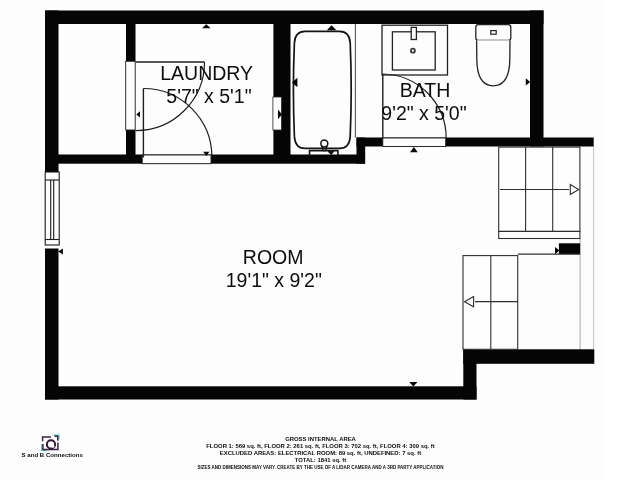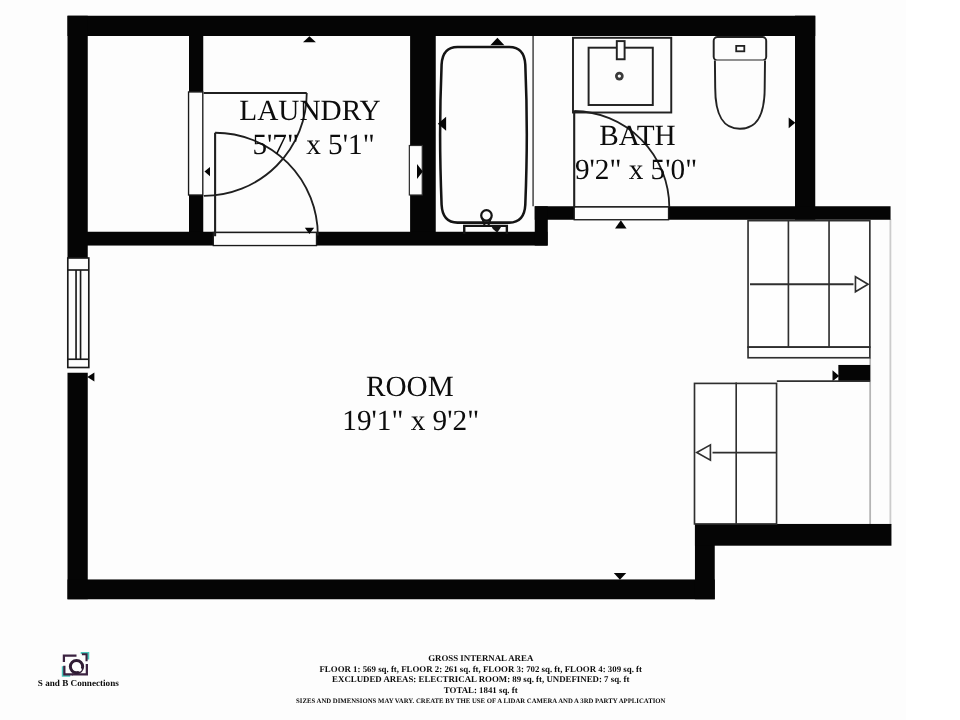--- a/index.html
+++ b/index.html
@@ -1,17 +1,17 @@
 <!DOCTYPE html>
 <html><head>
 <meta charset="utf-8">
 <style>
   html,body{margin:0;padding:0;background:#ffffff;}
   #page{width:604px;height:480px;position:relative;background:#fdfdfd;overflow:hidden;
-        font-family:Liberation Serif, serif;}
+        font-family:Liberation Sans, sans-serif;}
   svg{position:absolute;left:0;top:0;}
   text{fill:#0c0c0c;}
 </style>
 </head>
 <body>
 <div id="page">
 <svg width="640" height="480" viewBox="0 0 640 480">
 
   <rect x="0" y="0" width="640" height="480" fill="#fdfdfd"></rect>
 

